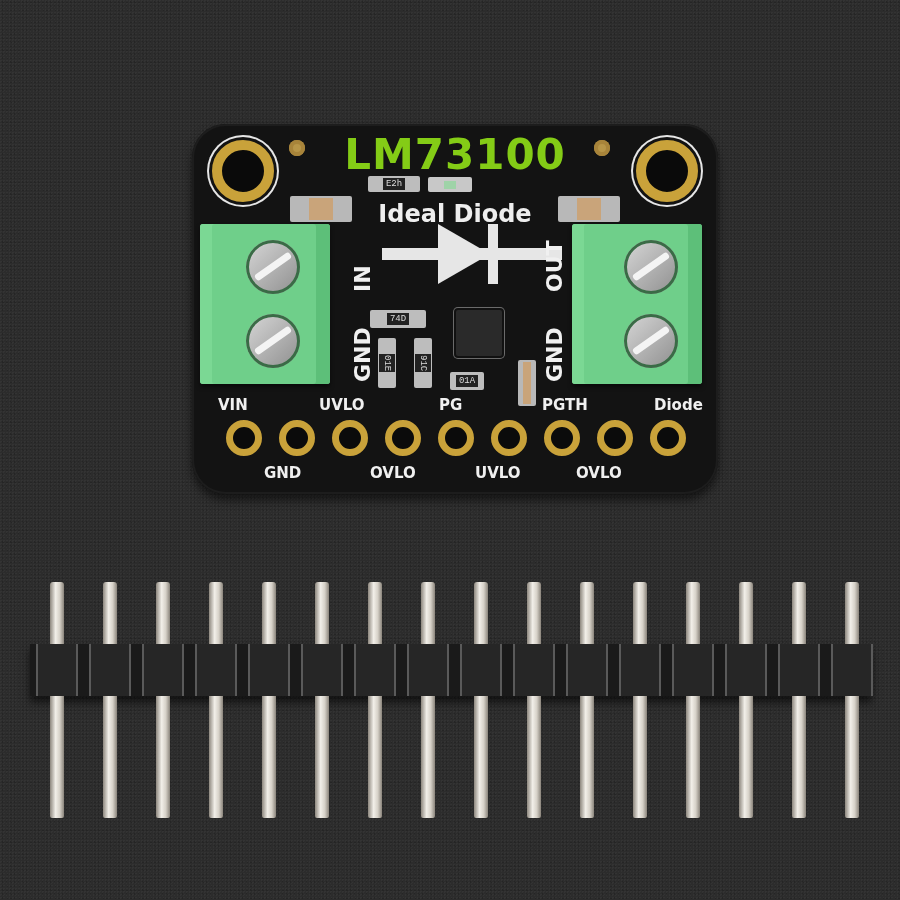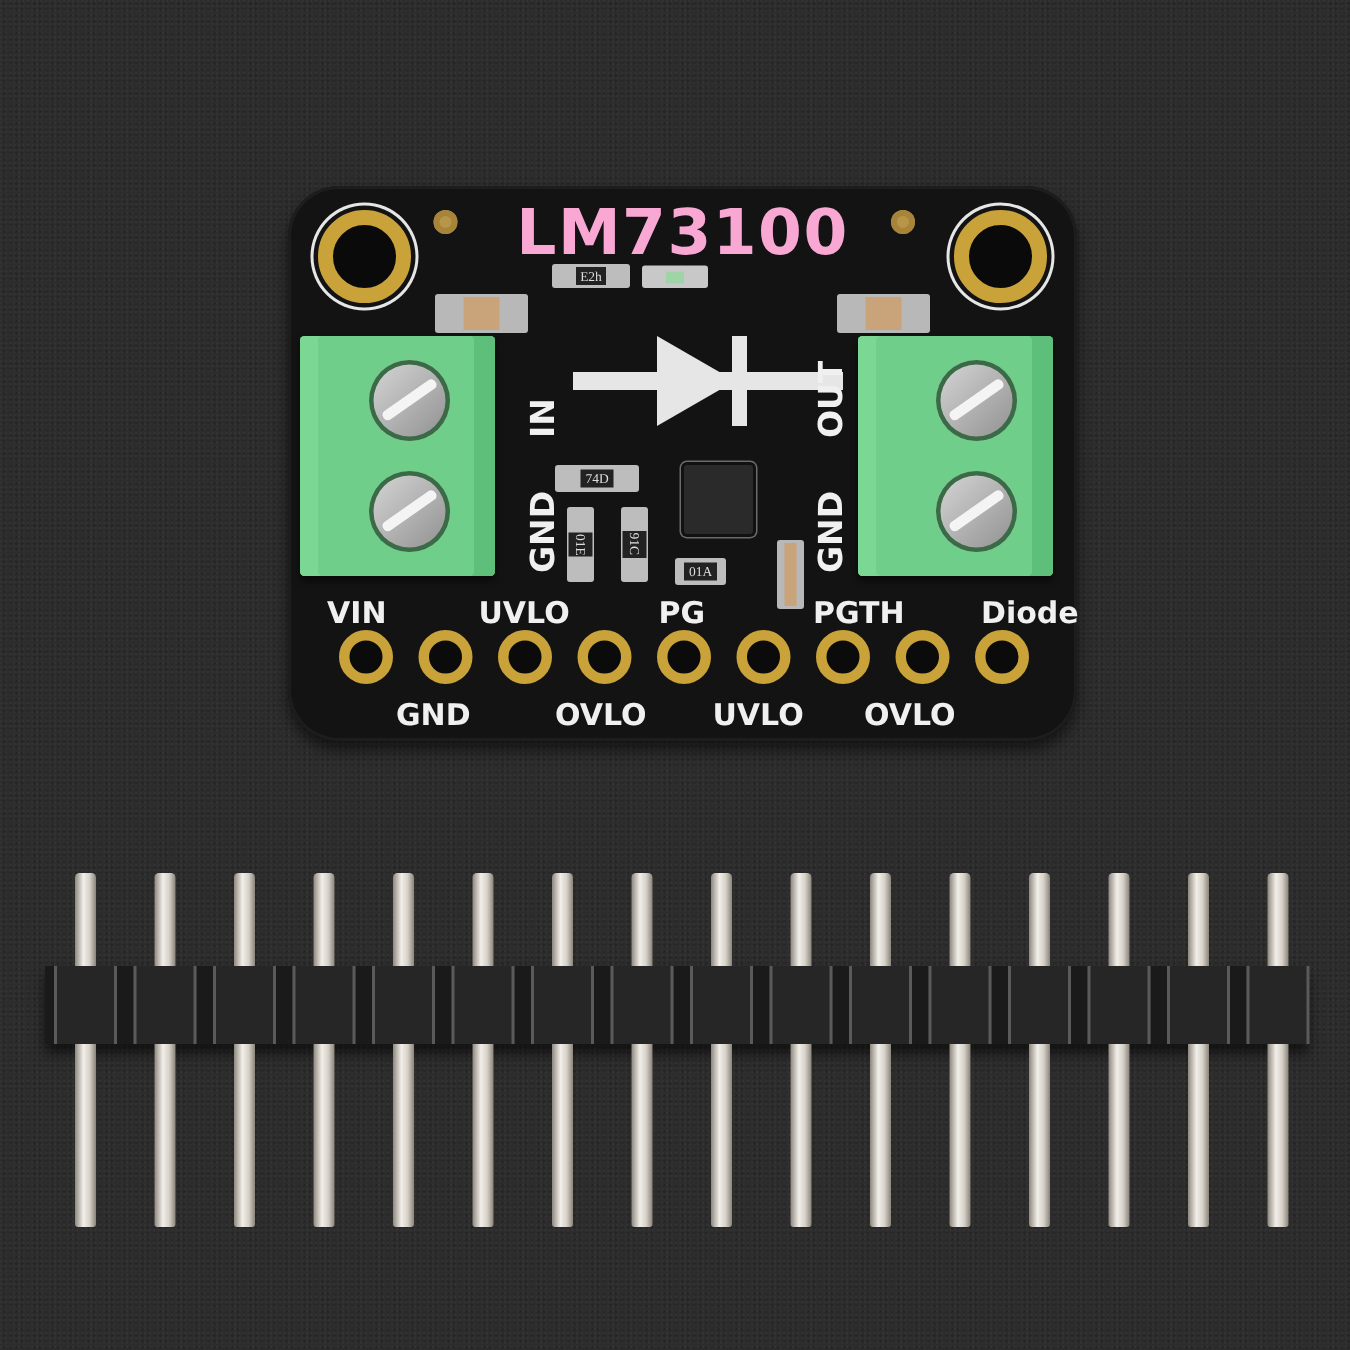--- a/index.html
+++ b/index.html
@@ -21,31 +21,31 @@
       position: absolute; width: 62px; height: 62px; border-radius: 50%;
       background: #0a0a0a; border: 10px solid #c9a23a; box-sizing: border-box;
       box-shadow: 0 0 0 3px #131313, 0 0 0 5px #e6e6e6;
     }
     .fiducial {
       position: absolute; width: 16px; height: 16px; border-radius: 50%;
       background: #b89648; box-shadow: inset 0 0 0 4px #a8843a;
     }
     .title {
       position: absolute; left: 0; width: 100%; top: 6px; text-align: center;
-      color: #f9a8d4; font-weight: bold; font-size: 42px; letter-spacing: 1px;
+      color: #84cc16; font-weight: bold; font-size: 42px; letter-spacing: 1px;
     }
     .subtitle {
       position: absolute; left: 0; width: 100%; top: 76px; text-align: center;
       color: #eeeeee; font-weight: bold; font-size: 24px;
     }
     .smd {
       position: absolute; background: #bdbdbd; border-radius: 2px;
       display: flex; align-items: center; justify-content: center;
     }
-    .smd .body { background: #222; color: #ddd; font-size: 9px; padding: 1px 3px; font-family: Liberation Serif, serif; }
+    .smd .body { background: #222; color: #ddd; font-size: 9px; padding: 1px 3px; font-family: Liberation Mono, monospace; }
     .cap { position: absolute; background: #b8b8b8; border-radius: 2px; }
     .cap::after { content: ""; position: absolute; left: 30%; right: 30%; top: 2px; bottom: 2px; background: #c9a47a; }
     .terminal {
       position: absolute; width: 130px; height: 160px; background: #6fcf8a;
       border-radius: 3px; box-shadow: inset -14px 0 0 #5dbf79, inset 12px 0 0 #7bd894, 0 3px 4px rgba(0,0,0,0.5);
     }
     .screw {
       position: absolute; width: 54px; height: 54px; border-radius: 50%;
       background: linear-gradient(135deg, #d8d8d8, #8e8e8e);
       box-shadow: inset 0 0 0 3px #3a6b46;
@@ -59,21 +59,21 @@
       transform-origin: left top; white-space: nowrap;
     }
     .ic { position: absolute; width: 46px; height: 46px; background: #2a2a2a; border-radius: 2px; box-shadow: 0 0 0 2px #111, 0 0 0 3px #6b6b6b; }
     .diode-bar { position: absolute; background: #e6e6e6; }
     .pad-row { position: absolute; left: 34px; top: 296px; display: flex; gap: 17px; }
     .pad {
       width: 36px; height: 36px; border-radius: 50%; background: #0b0b0b;
       border: 7px solid #c9a23a; box-sizing: border-box;
     }
     .pin-label {
-      position: absolute; color: #f0f0f0; font-weight: bold; font-size: 20px; white-space: nowrap;
+      position: absolute; color: #f0f0f0; font-weight: bold; font-size: 15px; white-space: nowrap;
     }
     .header {
       position: absolute; left: 30px; top: 582px; width: 842px; height: 240px;
     }
     .plastic {
       position: absolute; left: 0; top: 62px; width: 842px; height: 52px;
       background: #1a1a1a; box-shadow: 0 6px 8px rgba(0,0,0,0.6);
     }
     .plastic-seg {
       position: absolute; top: 62px; height: 52px; width: 42px; background: #262626;
@@ -99,20 +99,21 @@
   <div class="smd" style="left:176px; top:52px; width:52px; height:16px;">
     <span class="body">E2h</span>
   </div>
   <div class="smd" style="left:236px; top:53px; width:44px; height:15px; background:#c8c8c8;">
     <span class="body" style="background:#9fd3a8; width:12px; height:8px; padding:0;"></span>
   </div>
 
   <div class="cap" style="left:98px; top:72px; width:62px; height:26px;"></div>
   <div class="cap" style="left:366px; top:72px; width:62px; height:26px;"></div>
 
+  <div class="subtitle">Ideal Diode</div>
 
   <div style="position:absolute; left:190px; top:100px; width:180px; height:60px;">
     <div class="diode-bar" style="left:0; top:24px; width:180px; height:12px;"></div>
     <div style="position:absolute; left:56px; top:0; width:0; height:0; border-top:30px solid transparent; border-bottom:30px solid transparent; border-left:52px solid #e6e6e6;"></div>
     <div class="diode-bar" style="left:106px; top:0; width:10px; height:60px;"></div>
   </div>
 
   <div class="terminal" style="left:8px; top:100px;">
     <div class="screw" style="left:46px; top:16px;"></div>
     <div class="screw" style="left:46px; top:90px;"></div>

